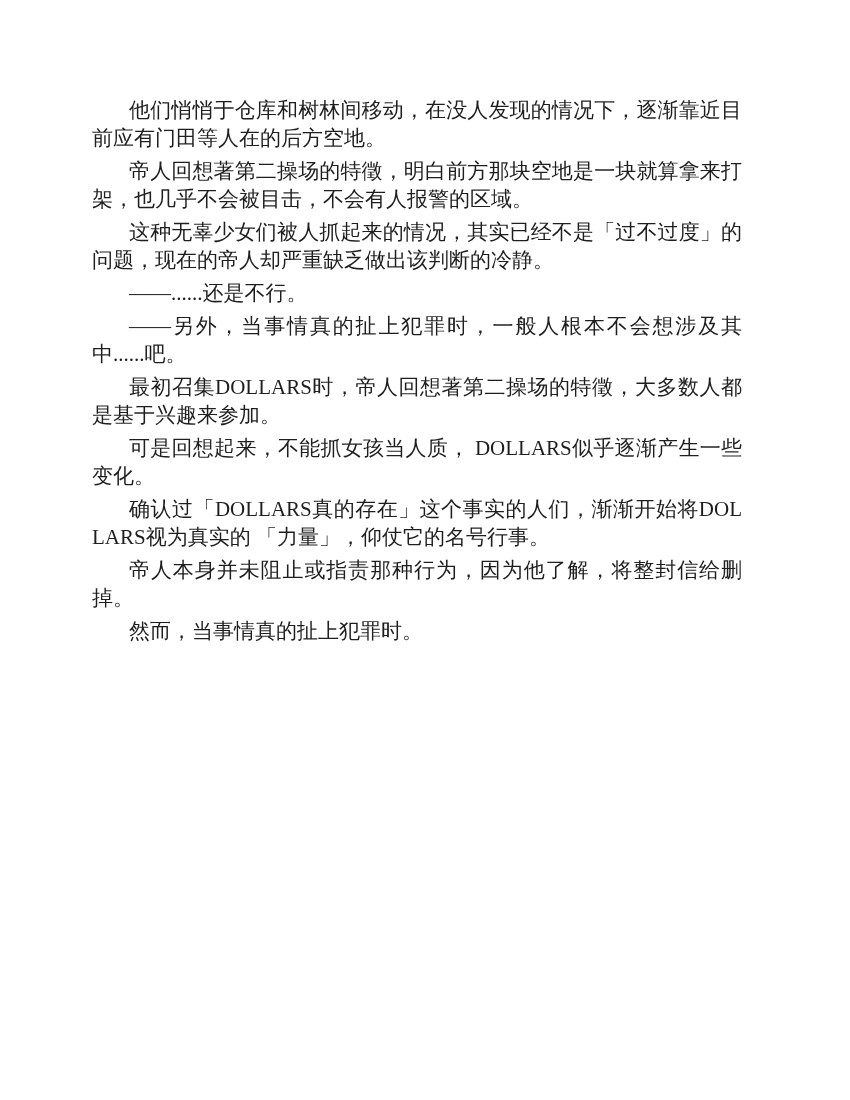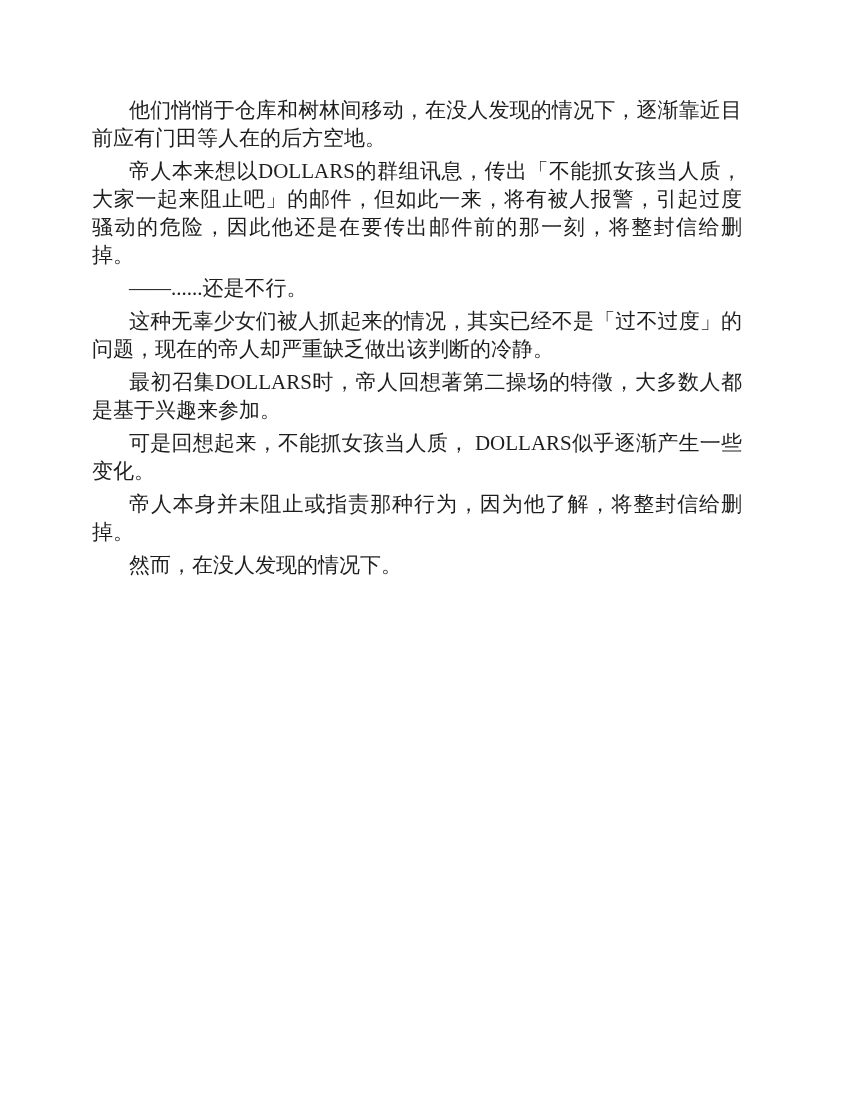--- a/index.html
+++ b/index.html
@@ -32,21 +32,23 @@
     text-indent: 37px;
     word-break: break-all;
   }
 </style>
 </head>
 <body>
 
 <div class="page">
   <div class="text-block">
       <p>他们悄悄于仓库和树林间移动，在没人发现的情况下，逐渐靠近目前应有门田等人在的后方空地。</p>
-      <p>帝人本来想以DOLLARS的群组讯息，传出「不能抓女孩当人质，大家一起来阻止吧」的邮件，但如此一来，将有被人报警，引起过度骚动的危险，因此他还是在要传出邮件前的那一刻，将整封信给删掉。</p>
+      <p>帝人回想著第二操场的特徵，明白前方那块空地是一块就算拿来打架，也几乎不会被目击，不会有人报警的区域。</p>
+      <p>这种无辜少女们被人抓起来的情况，其实已经不是「过不过度」的问题，现在的帝人却严重缺乏做出该判断的冷静。</p>
       <p>——......还是不行。</p>
-      <p>这种无辜少女们被人抓起来的情况，其实已经不是「过不过度」的问题，现在的帝人却严重缺乏做出该判断的冷静。</p>
+      <p>——另外，当事情真的扯上犯罪时，一般人根本不会想涉及其中......吧。</p>
       <p>最初召集DOLLARS时，帝人回想著第二操场的特徵，大多数人都是基于兴趣来参加。</p>
       <p>可是回想起来，不能抓女孩当人质， DOLLARS似乎逐渐产生一些变化。</p>
+      <p>确认过「DOLLARS真的存在」这个事实的人们，渐渐开始将DOLLARS视为真实的 「力量」，仰仗它的名号行事。</p>
       <p>帝人本身并未阻止或指责那种行为，因为他了解，将整封信给删掉。</p>
-      <p>然而，在没人发现的情况下。</p>
+      <p>然而，当事情真的扯上犯罪时。</p>
     </div>
 </div>
 
 </body></html>

